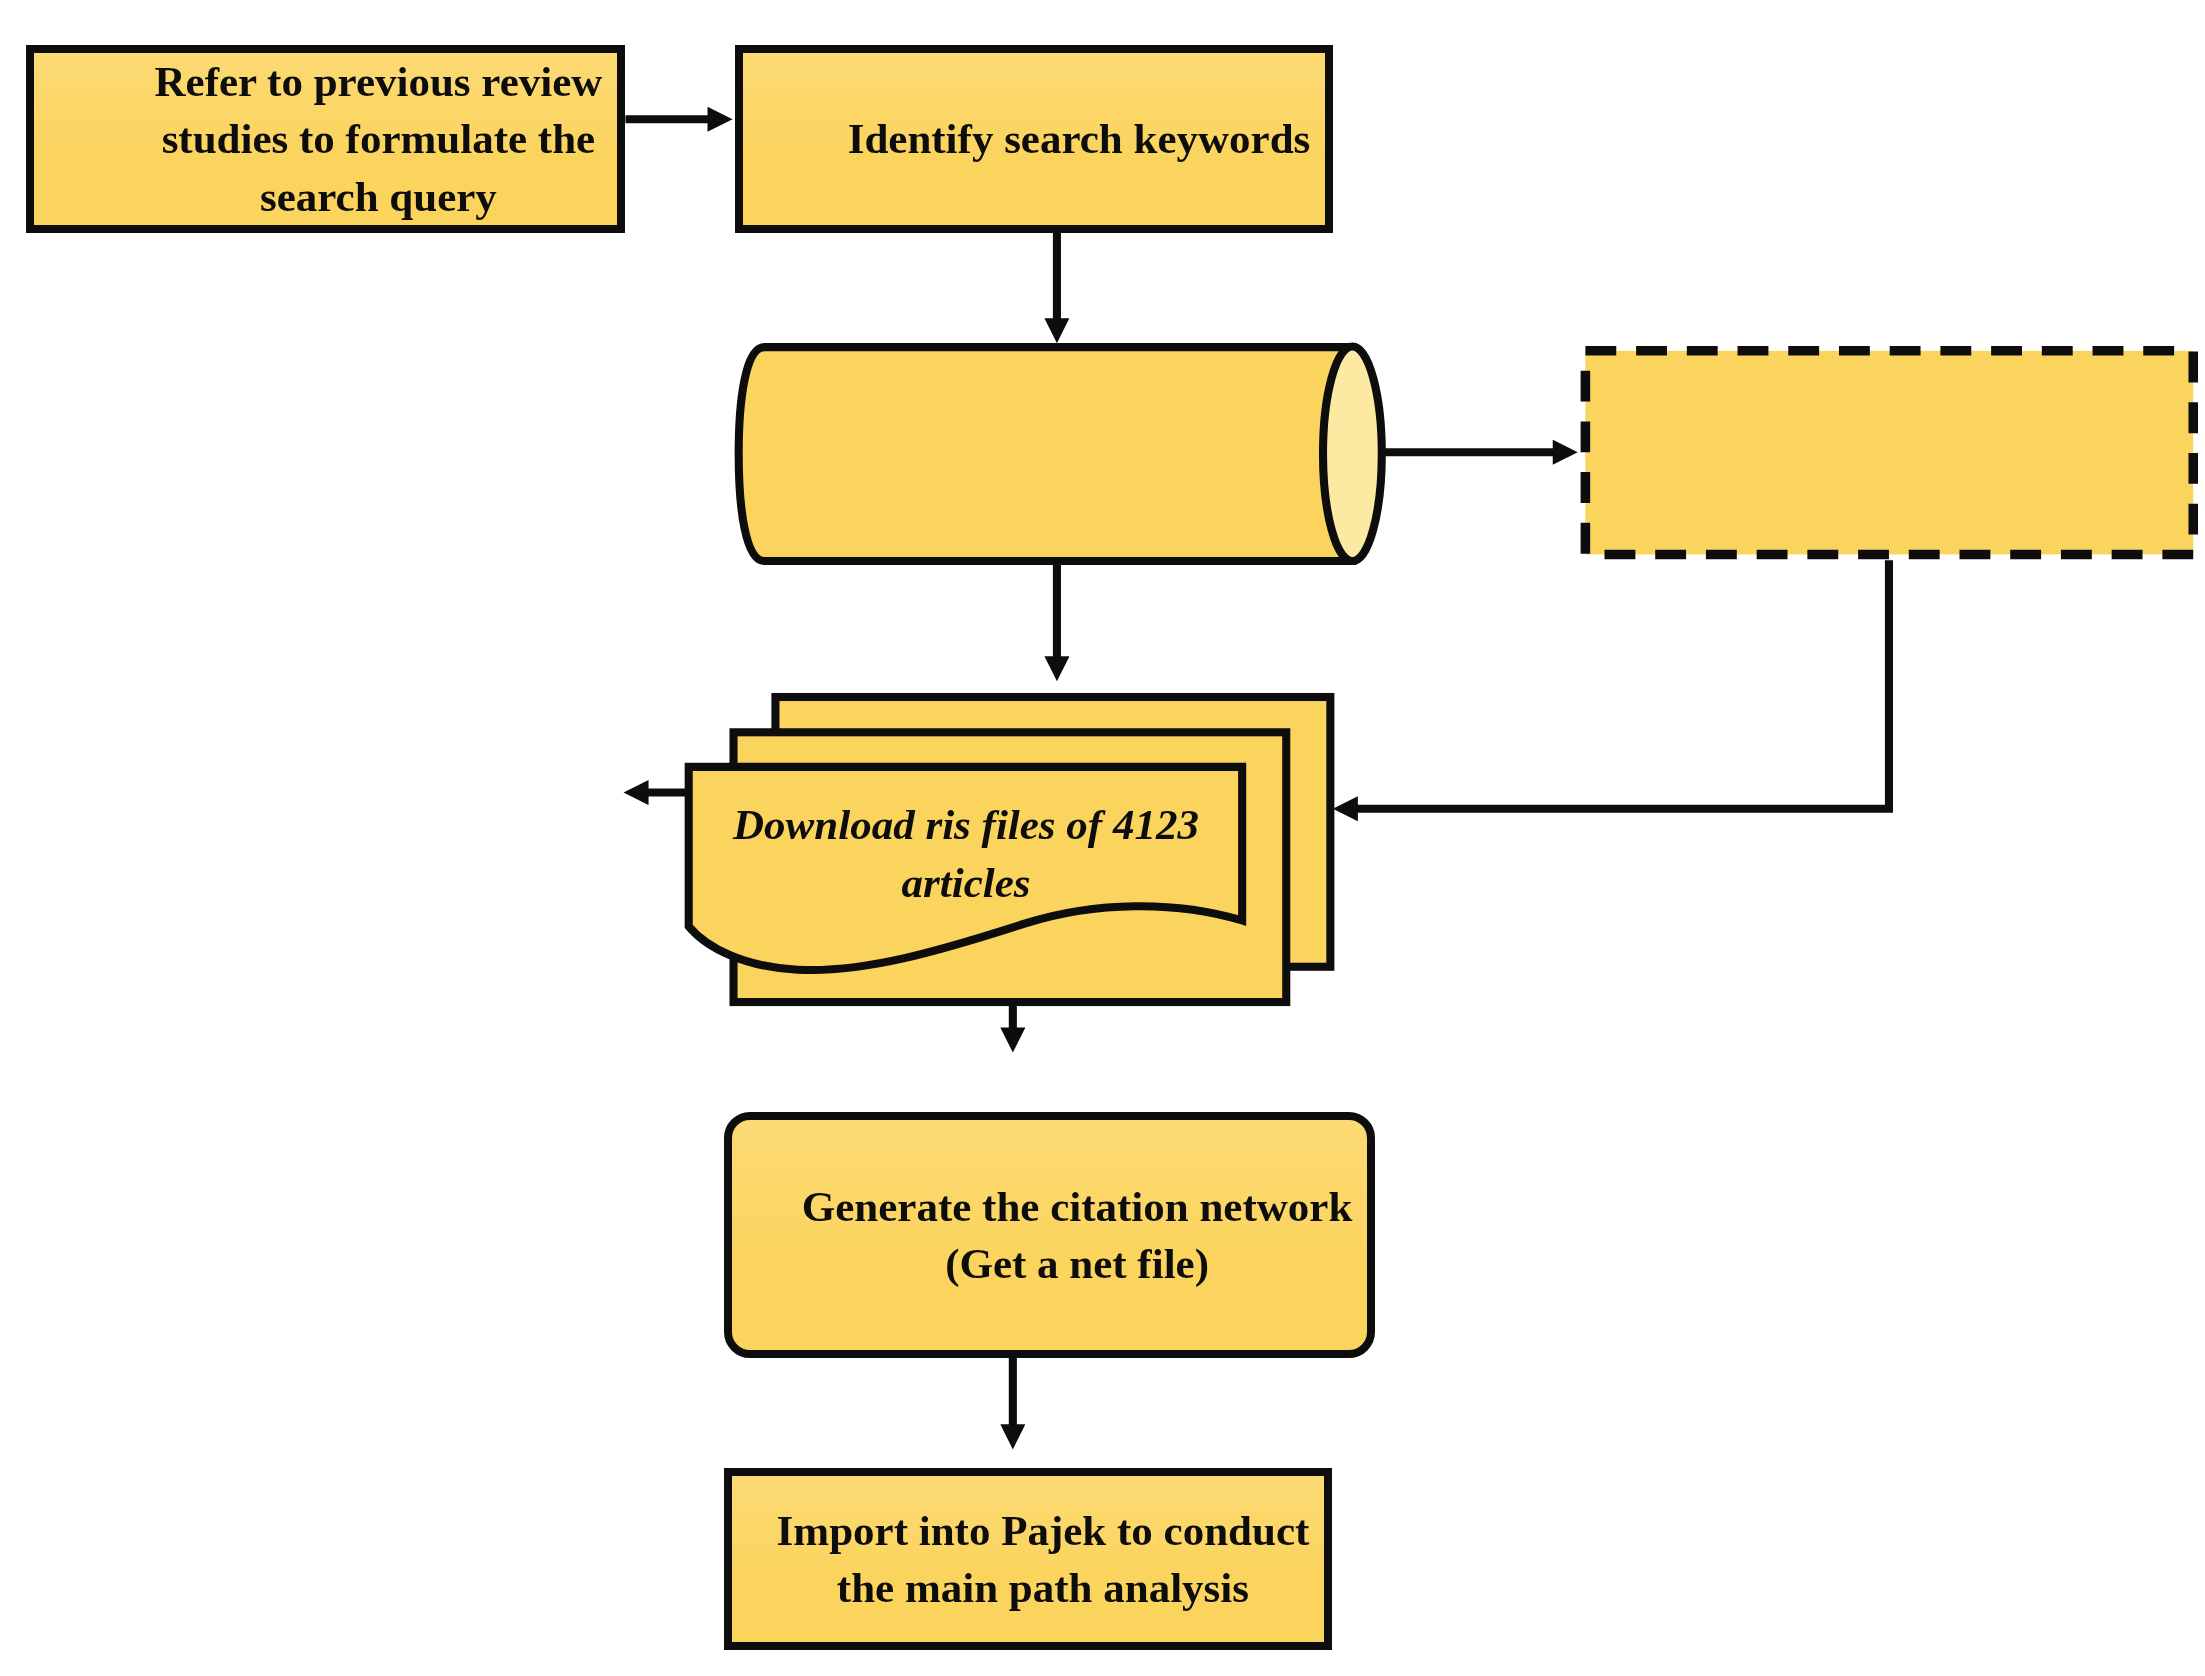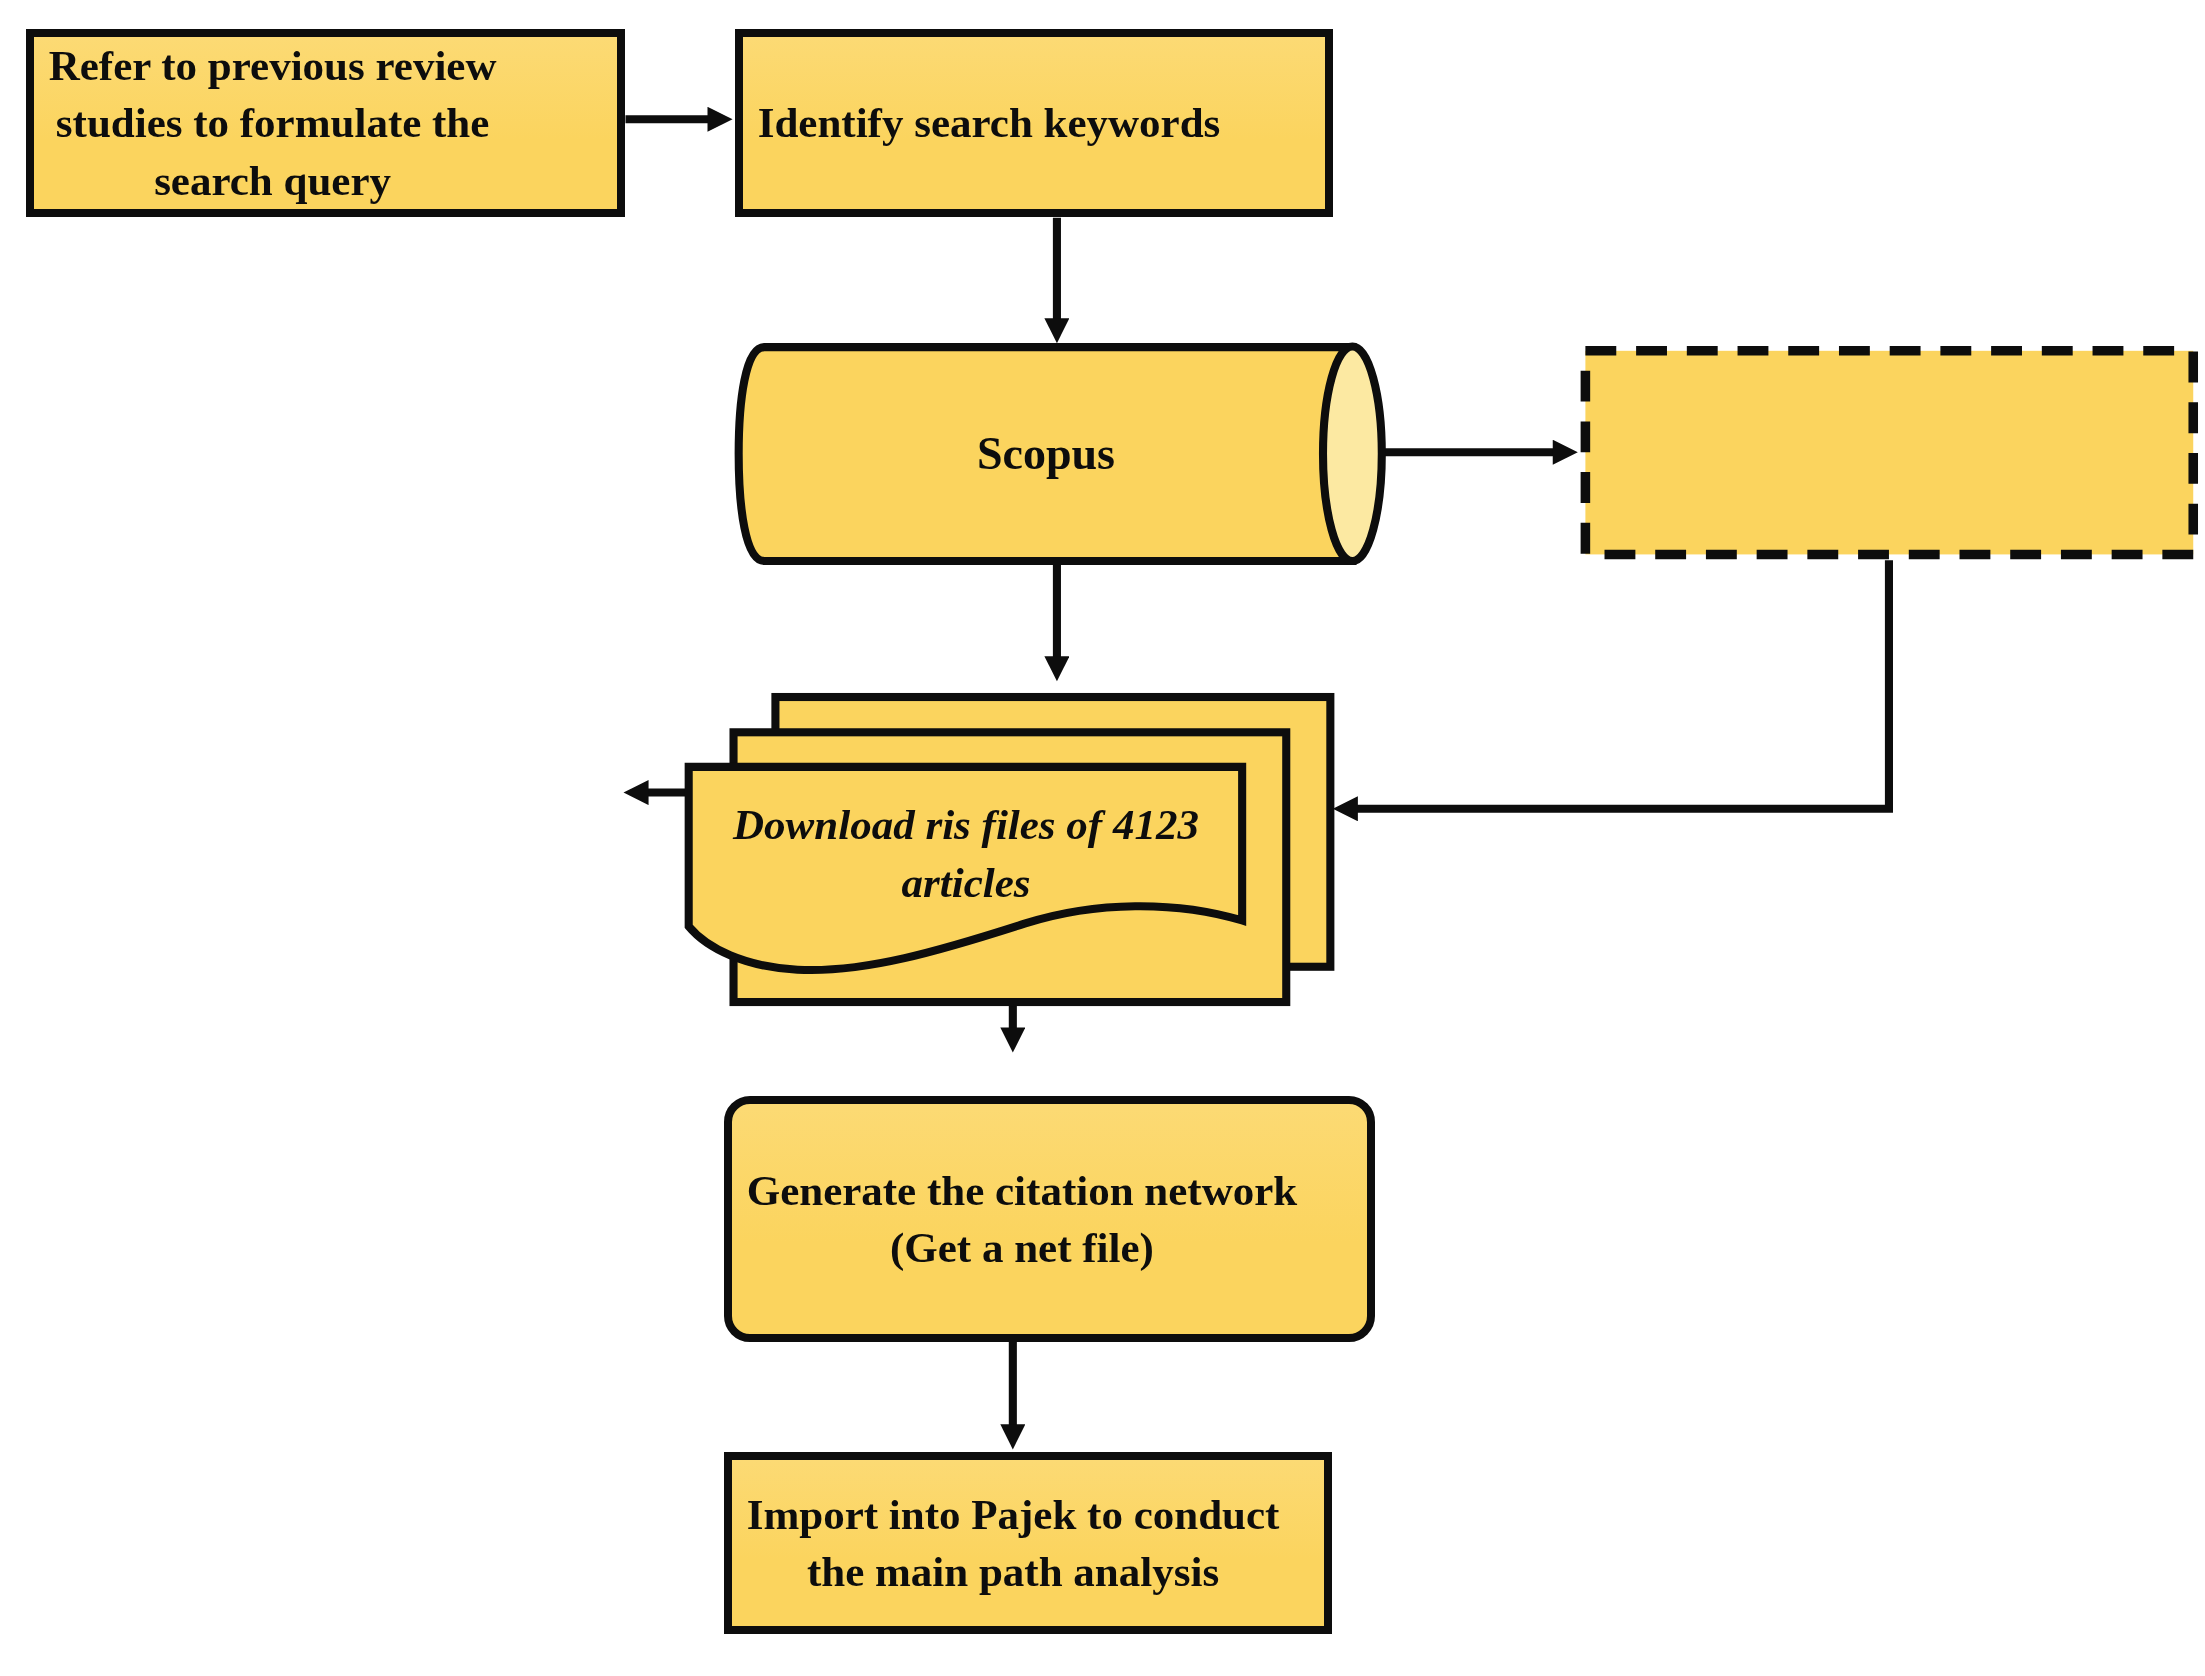--- a/index.html
+++ b/index.html
@@ -19,21 +19,21 @@
   .edge{stroke:var(--stroke);stroke-width:11;fill:none;stroke-linejoin:miter;}
   .arrowhead{fill:var(--stroke);}
   .page{fill:var(--node-fill);stroke:var(--stroke);stroke-width:11;}
   .cyl-body{fill:var(--node-fill);stroke:var(--stroke);stroke-width:11;}
   .cyl-cap{fill:var(--cap-fill);stroke:var(--stroke);stroke-width:11;}
   .dashed-rect{fill:var(--node-fill);stroke:var(--stroke);stroke-width:13;stroke-dasharray:42 27;}
   .node{
     position:absolute;box-sizing:border-box;
     border:8px solid var(--stroke);
     background:linear-gradient(180deg,var(--node-fill-light) 0%,var(--node-fill) 60%);
-    display:flex;align-items:center;justify-content:flex-start;text-align:center;
+    display:flex;align-items:center;justify-content:flex-end;text-align:center;margin-top:16px;
   }
   .overlay-label{
     position:absolute;display:flex;align-items:center;justify-content:center;
     text-align:center;background:transparent;pointer-events:none;
   }
   .label{
     white-space:pre-line;font-weight:700;font-size:43px;line-height:1.33;
     padding:0 14.7px;
   }
   .label-lg{font-size:46px;}
@@ -93,23 +93,20 @@
   <div class="node" style="left:724px;top:1096px;width:651px;height:246px;border-radius:26px;">
     <div class="label">Generate the citation network
 (Get a net file)</div>
   </div>
 
   <div class="node" style="left:724px;top:1452px;width:608px;height:182px;">
     <div class="label">Import into Pajek to conduct
 the main path analysis</div>
   </div>
 
-  <div class="overlay-label" style="left:739px;top:347px;width:614px;height:214px;">
-    <div class="label label-lg">Scopus</div>
-  </div>
 
 
   <div class="overlay-label" style="left:689px;top:767px;width:554px;height:173px;font-style:italic;">
     <div class="label">Download ris files of 4123
 articles</div>
   </div>
 
 </div>
 
 

